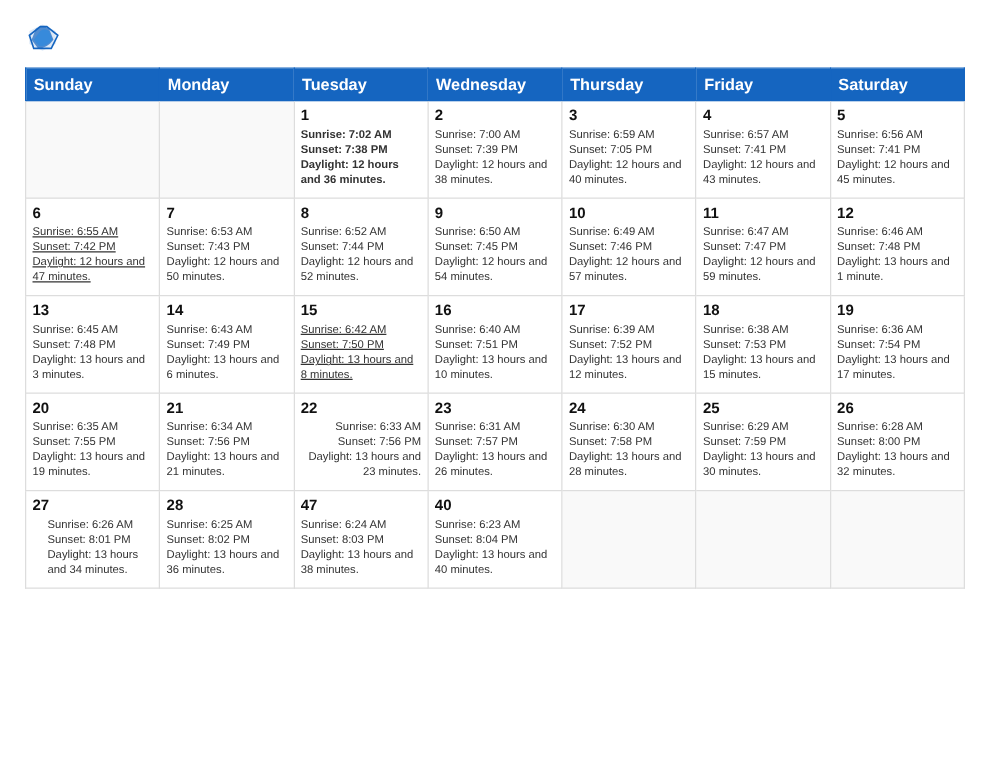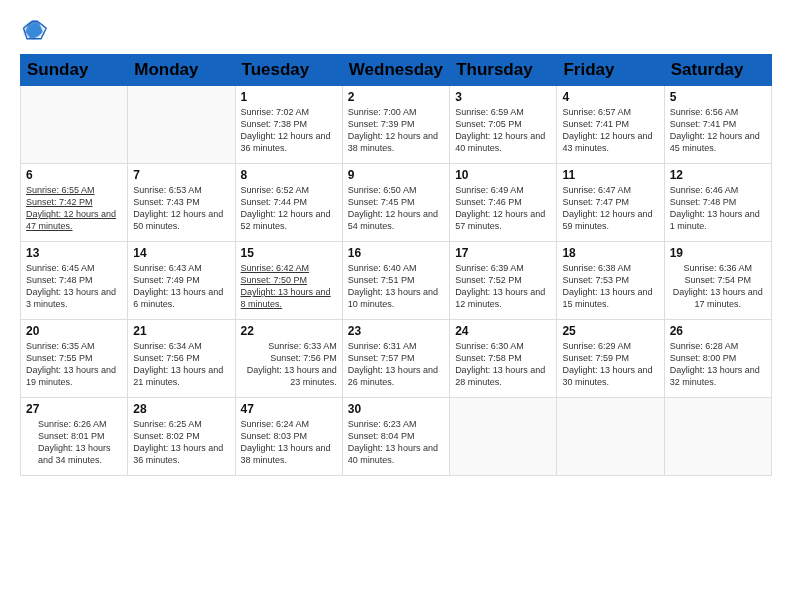--- a/index.html
+++ b/index.html
@@ -55,22 +55,22 @@
       color: #333;
     }
     .calendar {
       width: 100%;
       border-collapse: collapse;
       border: 1px solid #ccc;
       table-layout: fixed;
     }
     .calendar th {
       background: #1565c0;
-      color: #000000;
-      font-size: 17px;
+      color: #ffffff;
+      font-size: 13px;
       font-weight: bold;
       padding: 5px 6px;
       text-align: left;
       border: 1px solid #1565c0;
     }
     .calendar td {
       vertical-align: top;
       padding: 4px 5px;
       font-size: 9.5px;
       color: #333;
@@ -127,21 +127,21 @@
           <th>Friday</th>
           <th>Saturday</th>
         </tr>
     </thead>
     <tbody id="calendar-body">
     <tr>
           <td class="empty"></td>
           <td class="empty"></td>
           <td>
             <div class="day-num">1</div>
-            <div class="day-info" style="white-space: pre-line;">Sunrise: 7:02 AM
+            <div class="day-info" style="white-space: pre-line; font-weight: bold;">Sunrise: 7:02 AM
 Sunset: 7:38 PM
 Daylight: 12 hours and 36 minutes.</div>
           </td>
           <td>
             <div class="day-num">2</div>
             <div class="day-info" style="white-space: pre-line;">Sunrise: 7:00 AM
 Sunset: 7:39 PM
 Daylight: 12 hours and 38 minutes.</div>
           </td>
           <td>
@@ -239,21 +239,21 @@
 Daylight: 13 hours and 12 minutes.</div>
           </td>
           <td>
             <div class="day-num">18</div>
             <div class="day-info" style="white-space: pre-line;">Sunrise: 6:38 AM
 Sunset: 7:53 PM
 Daylight: 13 hours and 15 minutes.</div>
           </td>
           <td>
             <div class="day-num">19</div>
-            <div class="day-info" style="white-space: pre-line; text-align: center;">Sunrise: 6:36 AM
+            <div class="day-info" style="white-space: pre-line;">Sunrise: 6:36 AM
 Sunset: 7:54 PM
 Daylight: 13 hours and 17 minutes.</div>
           </td>
         </tr>
         <tr>
           <td>
             <div class="day-num">20</div>
             <div class="day-info" style="white-space: pre-line;">Sunrise: 6:35 AM
 Sunset: 7:55 PM
 Daylight: 13 hours and 19 minutes.</div>
@@ -308,21 +308,21 @@
 Sunset: 8:02 PM
 Daylight: 13 hours and 36 minutes.</div>
           </td>
           <td>
             <div class="day-num">47</div>
             <div class="day-info" style="white-space: pre-line;">Sunrise: 6:24 AM
 Sunset: 8:03 PM
 Daylight: 13 hours and 38 minutes.</div>
           </td>
           <td>
-            <div class="day-num">30</div>
+            <div class="day-num">40</div>
             <div class="day-info" style="white-space: pre-line;">Sunrise: 6:23 AM
 Sunset: 8:04 PM
 Daylight: 13 hours and 40 minutes.</div>
           </td>
           <td class="empty"></td>
           <td class="empty"></td>
           <td class="empty"></td>
         </tr>
       </tbody>
   </table>

